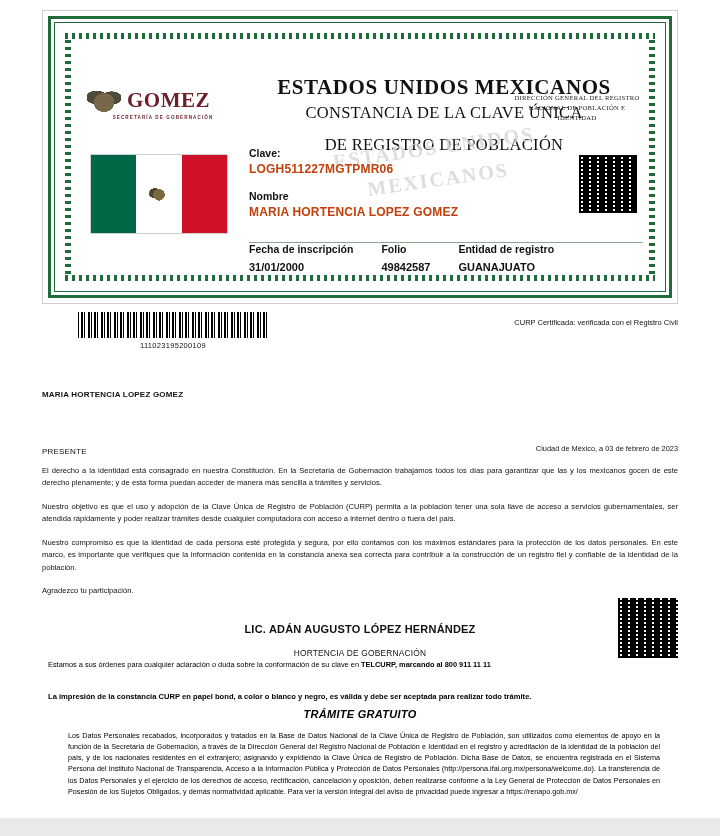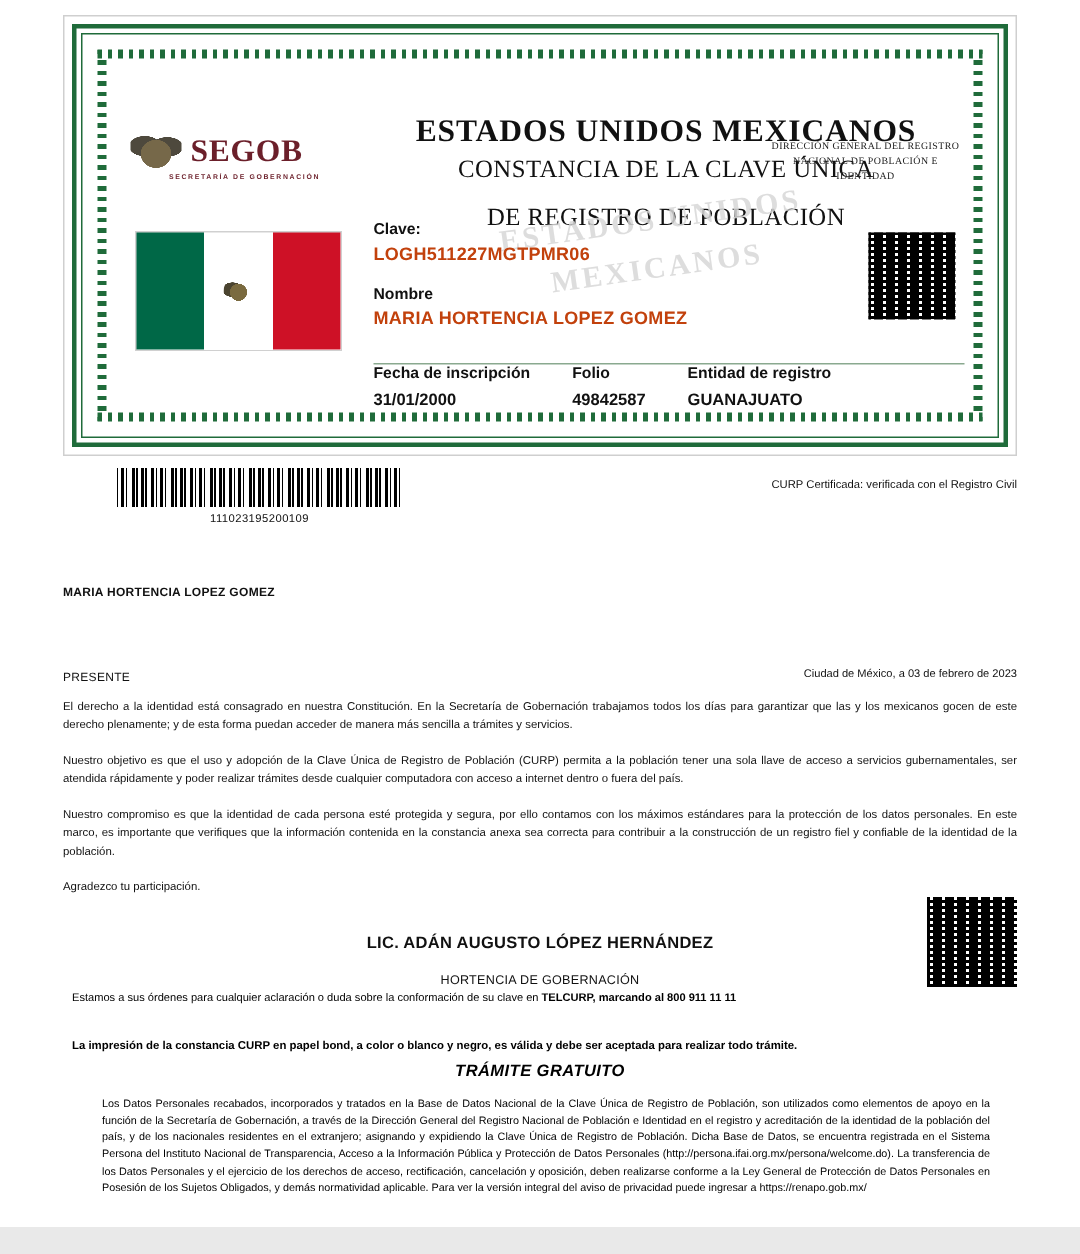--- a/index.html
+++ b/index.html
@@ -383,21 +383,21 @@
 <div class="page">
 
   <div class="card-wrap">
     <div class="card-border">
       <div class="card-pattern"></div>
       <div class="card-inner">
 
         <div class="segob">
           <div class="segob-row">
             <span class="segob-eagle"></span>
-            <span class="segob-word">SEGOB</span>
+            <span class="segob-word">GOMEZ</span>
           </div>
           <div class="segob-sub">SECRETARÍA DE GOBERNACIÓN</div>
         </div>
 
         <div class="flag">
           <div class="f-green"></div>
           <div class="f-white"></div>
           <div class="f-red"></div>
         </div>
 

